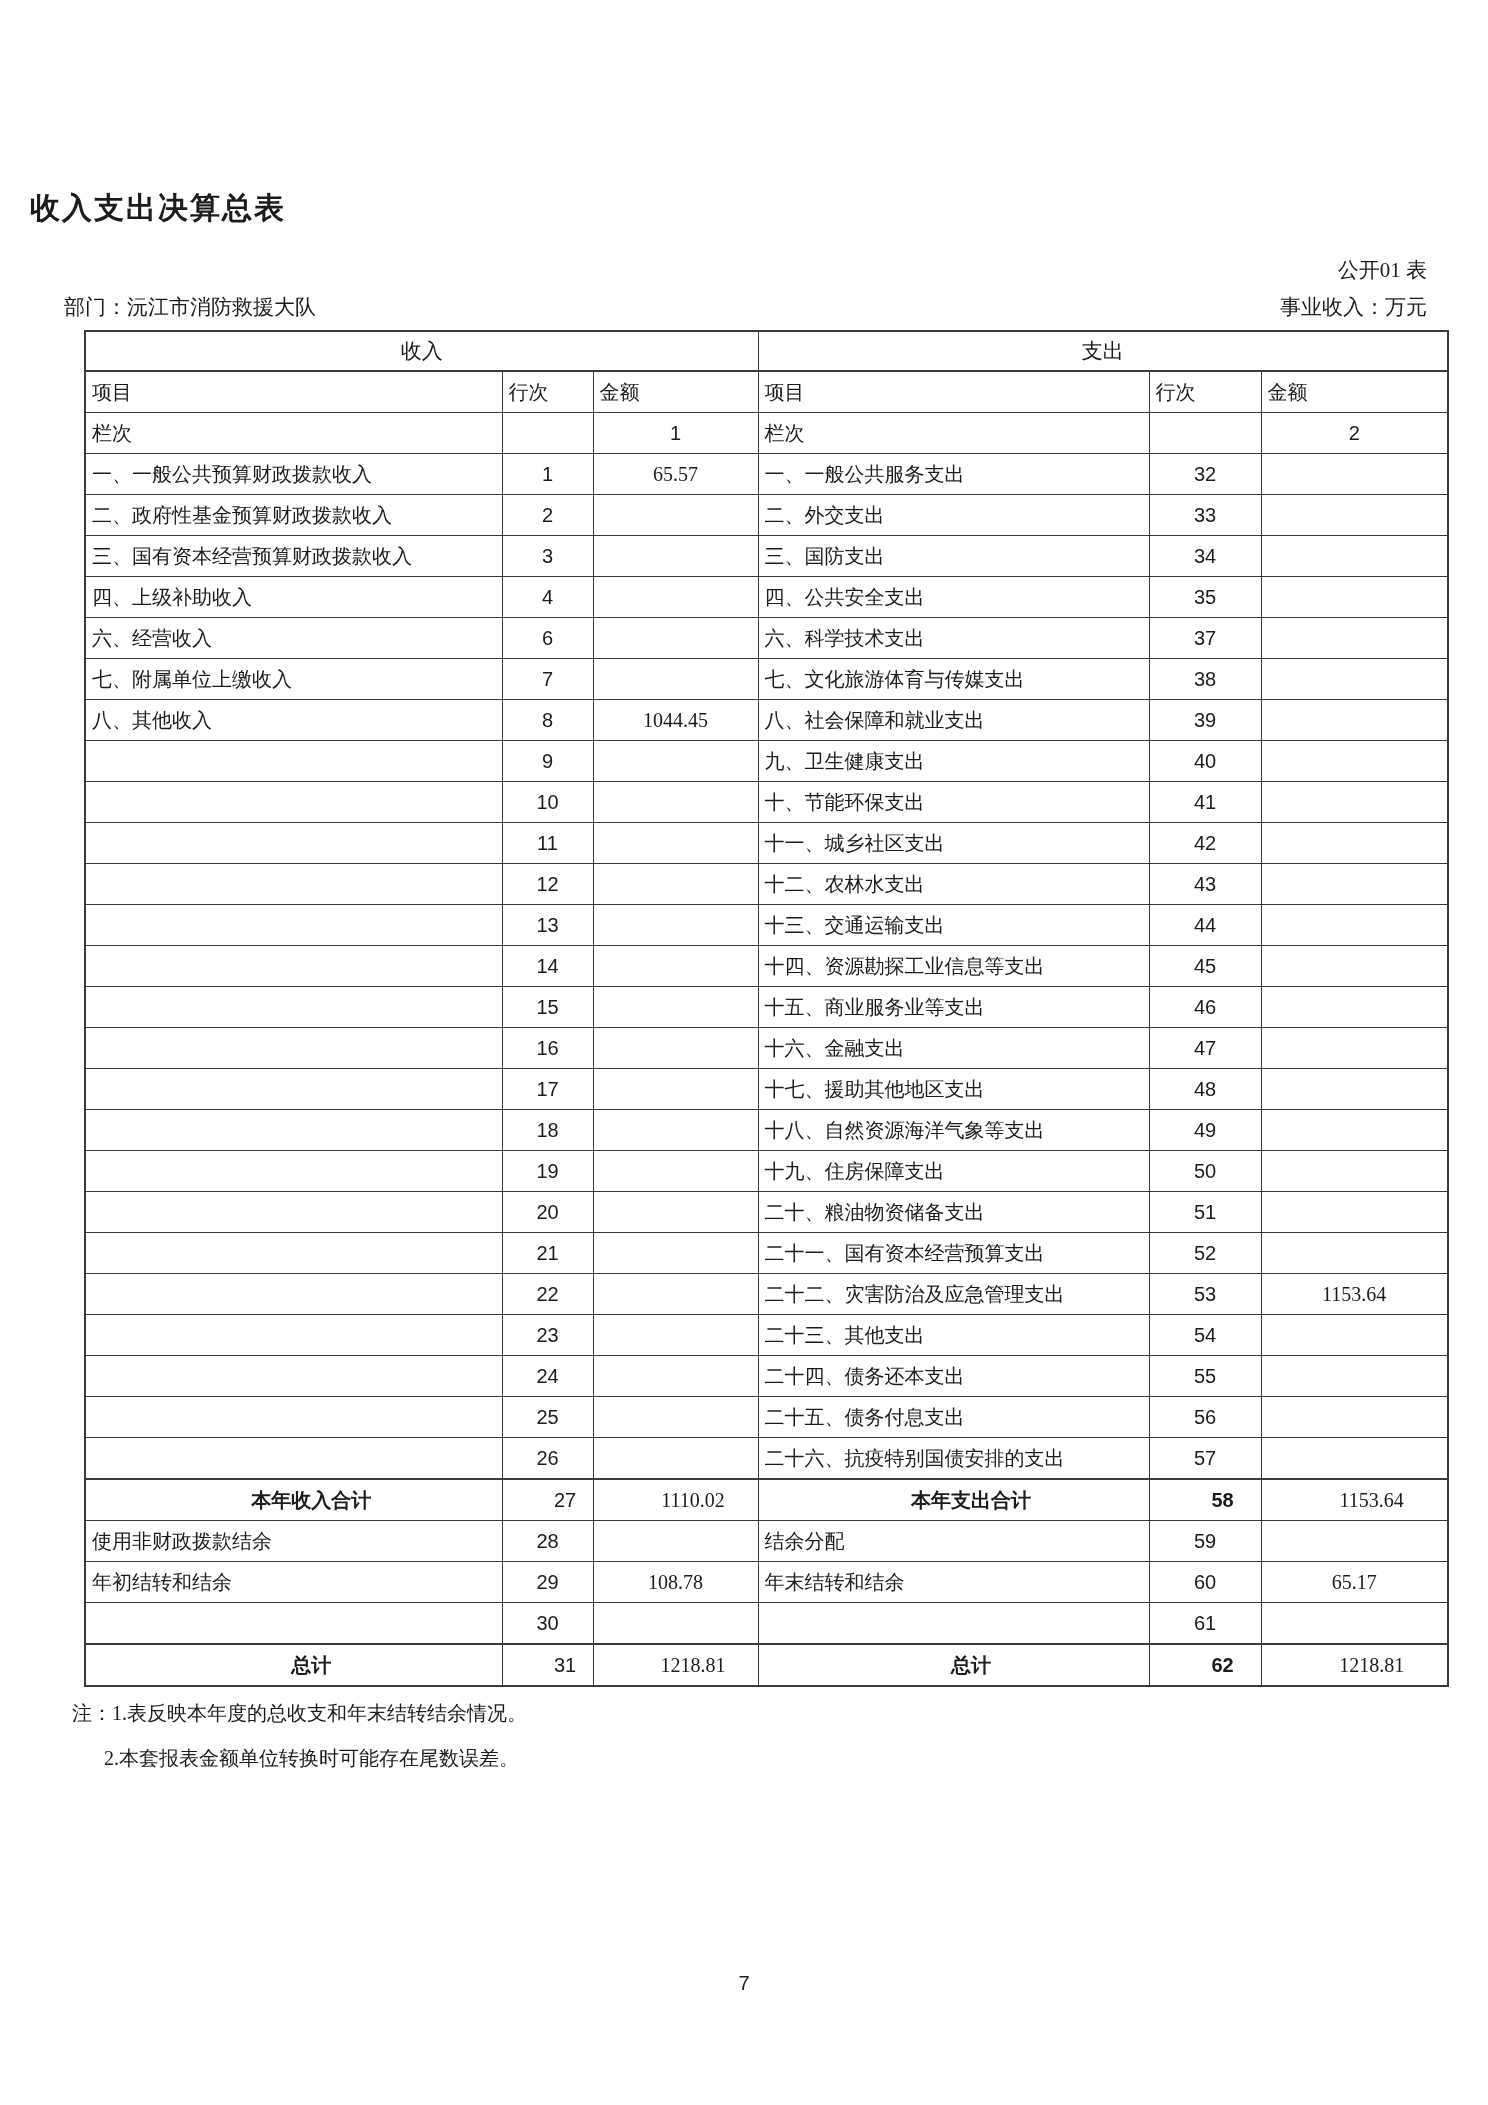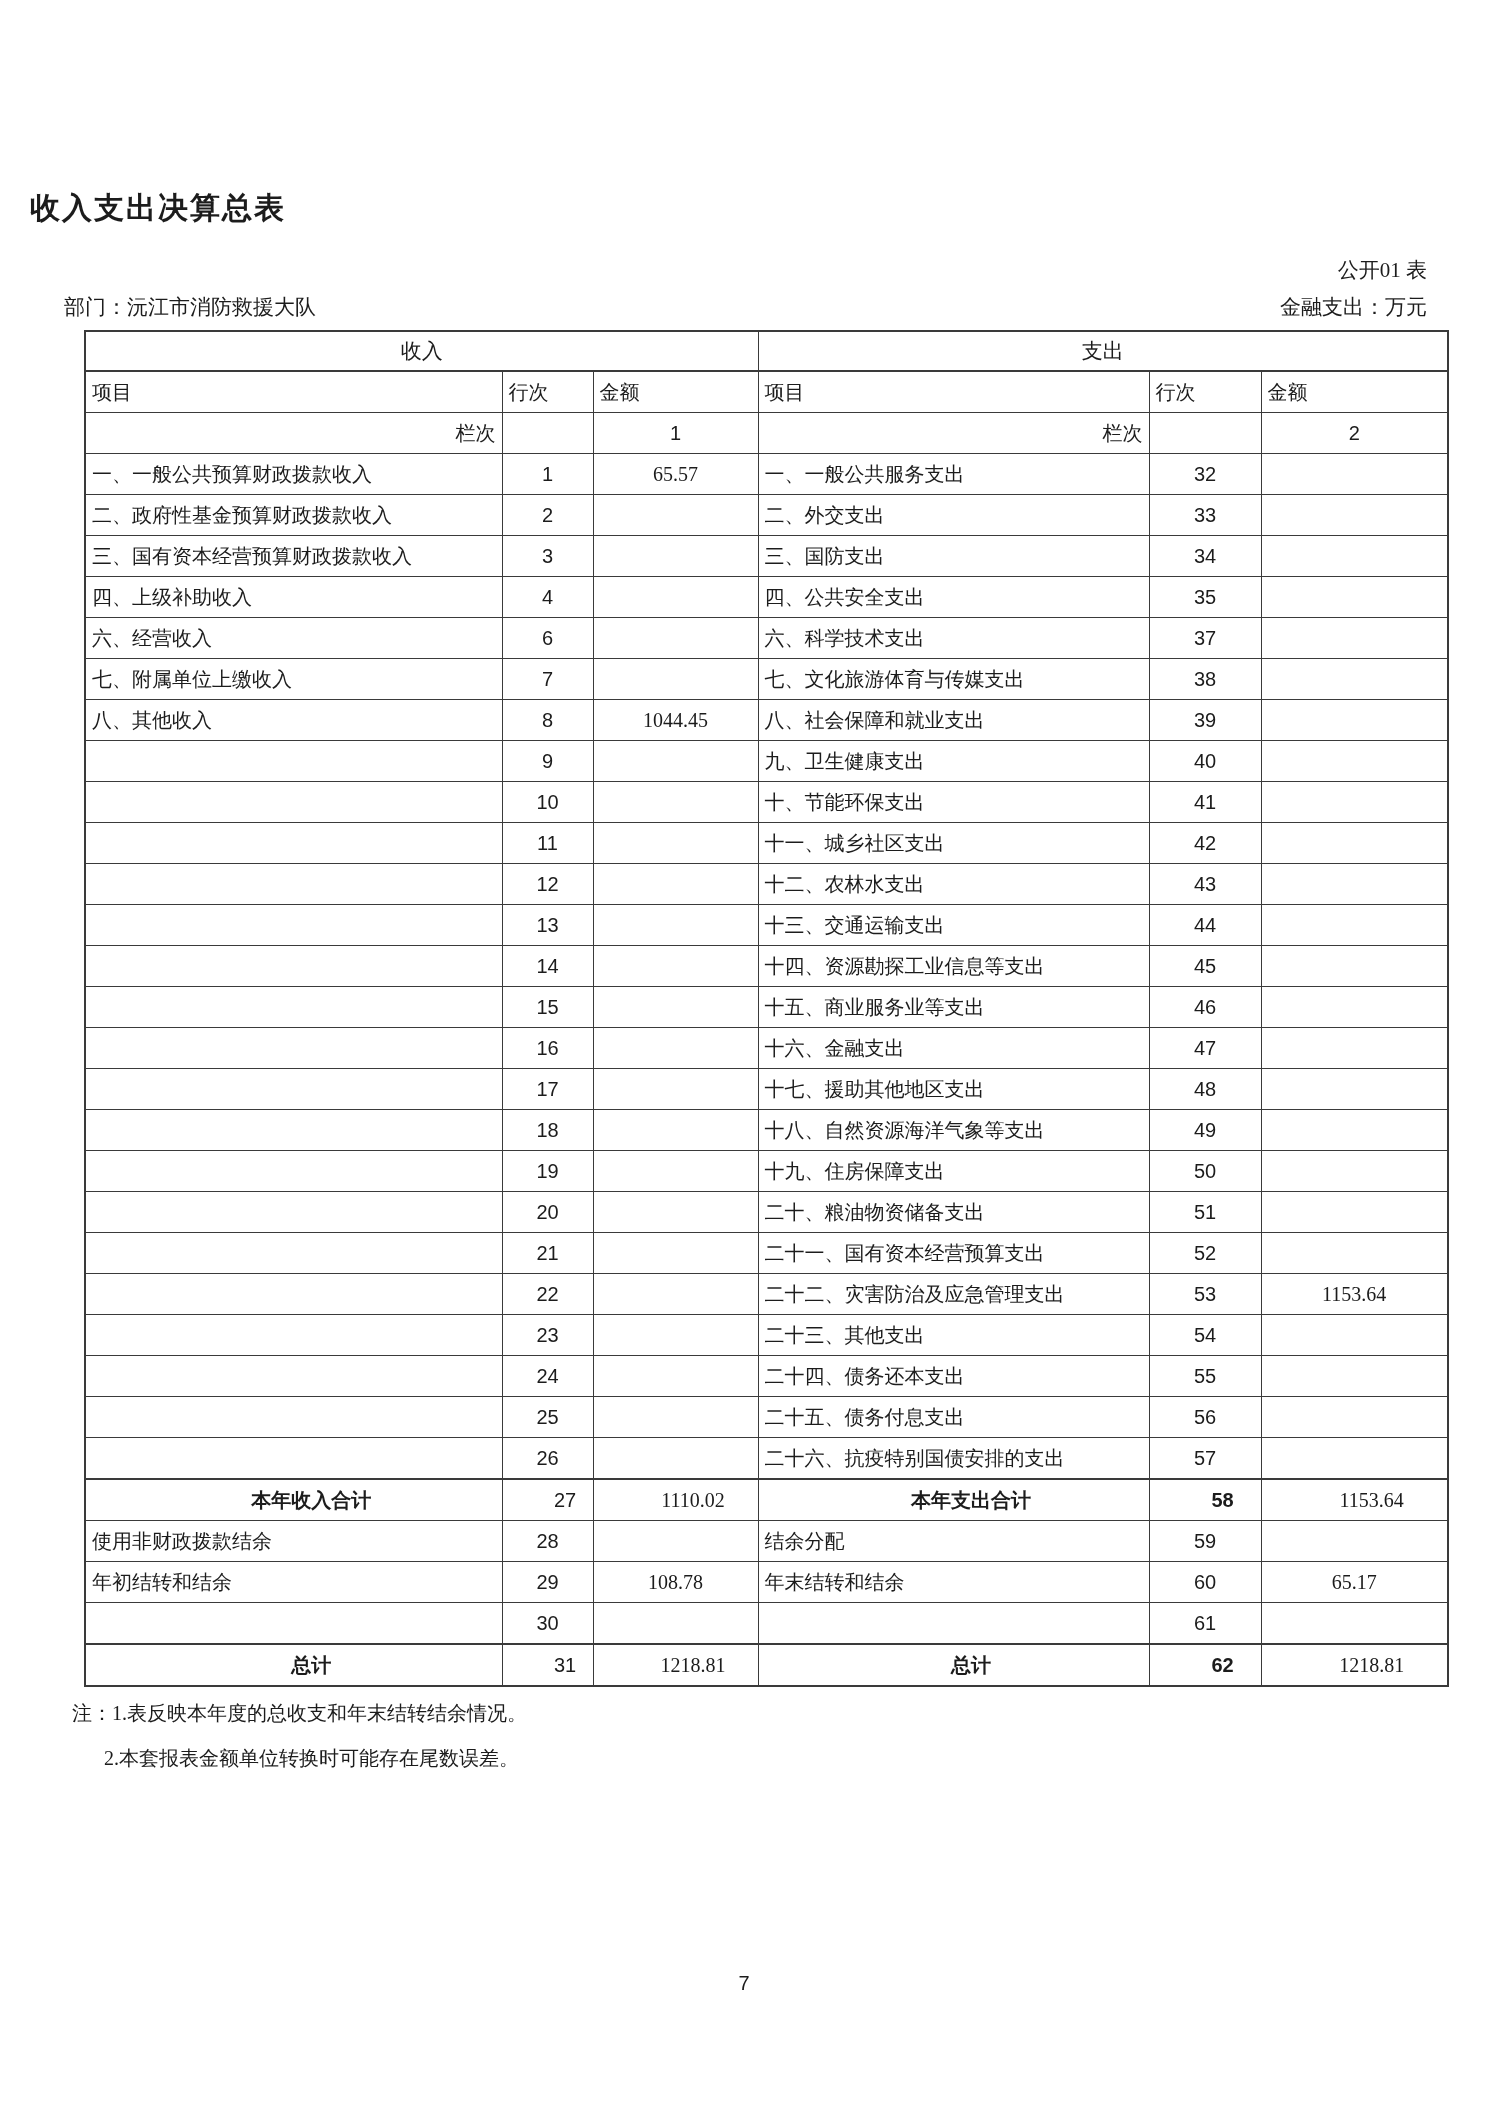--- a/index.html
+++ b/index.html
@@ -42,21 +42,21 @@
     padding:0 6px;
     font-size:20px;
     overflow:hidden; white-space:nowrap;
     vertical-align:middle;
   }
   tr.sec-header td {
     height:38px; text-align:center; font-size:21px;
     border-bottom:2px solid #3a3a3a;
   }
   tr.col-header td { text-align:left; }
-  tr.lanci-row td.label { text-align:right;font-family:Liberation Serif, serif; }
+  tr.lanci-row td.label { text-align:left;font-family:Liberation Serif, serif; }
   tr.lanci-row td.num {
     text-align:center;
     font-family:"Liberation Sans", sans-serif;
   }
   td.item { text-align:left; padding-left:14px; }
   td.line {
     text-align:center;
     font-family:"Liberation Sans", sans-serif;
   }
   td.amt { text-align:center; font-size:21px; }
@@ -76,21 +76,21 @@
 </style>
 </head>
 <body>
 
 <div class="page">
 
   <div class="doc-title">收入支出决算总表</div>
 
   <div class="table-label">公开01 表</div>
   <div class="dept-line">部门：沅江市消防救援大队</div>
-  <div class="unit-line">金融支出：万元</div>
+  <div class="unit-line">事业收入：万元</div>
 
   <table class="main">
     <colgroup>
       <col style="width:417px">
         <col style="width:91px">
         <col style="width:165px">
       <col style="width:391px">
         <col style="width:112px">
         <col style="width:187px">
     </colgroup>

